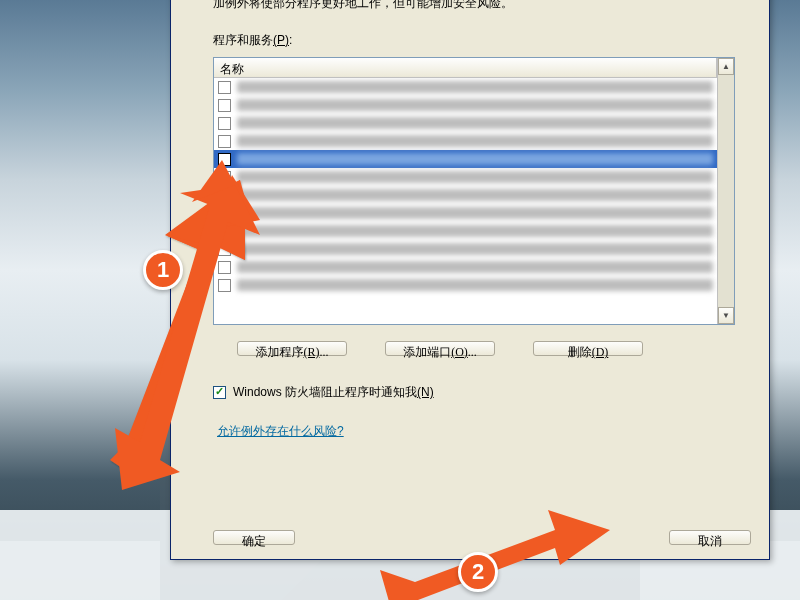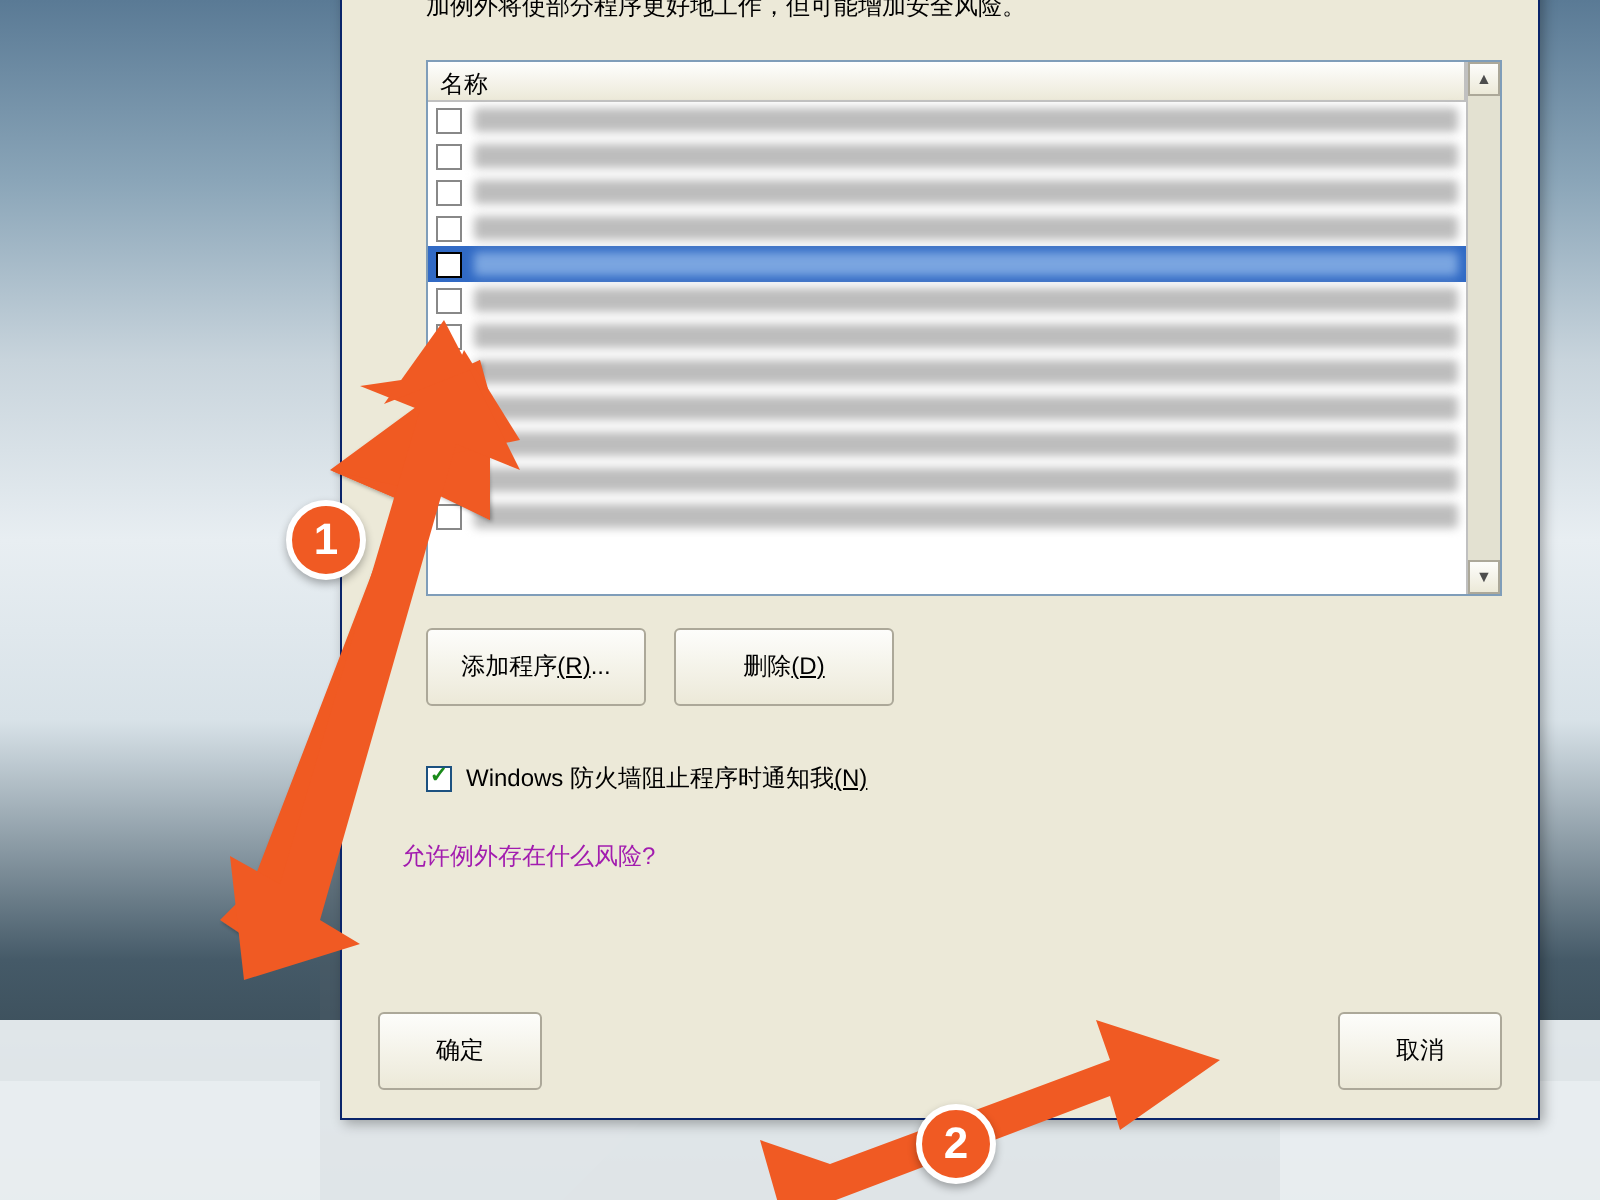--- a/index.html
+++ b/index.html
@@ -46,21 +46,21 @@
     color: #000;
     line-height: 1.5;
   }
   .list-label {
     margin: 6px 4px 4px 28px;
     color: #000;
   }
   .list-label .akey { text-decoration: underline; }
 
   .listbox {
-    margin: 4px 4px 8px 28px;
+    margin: 4px 20px 8px 28px;
     height: 268px;
     border: 1px solid #7f9db9;
     background: #fff;
     position: relative;
     display: flex;
   }
   .list-inner {
     flex: 1; overflow: hidden; position: relative;
   }
   .list-header {
@@ -109,51 +109,52 @@
     border: 1px solid #aca899;
     display: flex; align-items: center; justify-content: center;
     font-size: 8px; color: #4d4d4d;
   }
 
   .btn-row {
     margin: 8px 4px 4px 28px;
     display: flex; gap: 14px;
   }
   .xp-btn {
-    height: 39px;
+    height: 15px;
     background: linear-gradient(#fdfdfb, #ece9d8);
     border: 1px solid #aca899;
     border-radius: 3px;
     padding: 2px 8px;
-    font-family: Liberation Sans, sans-serif; font-size: 12px;
+    font-family: Liberation Serif, serif; font-size: 12px;
     min-width: 110px;
     cursor: pointer;
     white-space: nowrap;
+    margin-left: 24px;
   }
   .xp-btn .akey { text-decoration: underline; }
 
   .notify-row {
     margin: 24px 4px 4px 28px;
     display: flex; align-items: center; gap: 7px;
   }
   .checkbox {
     width: 13px; height: 13px;
     border: 1px solid #1c5180; background: #fff;
     display: inline-flex; align-items: center; justify-content: center;
     flex: none;
   }
   .checkbox.checked::after {
     content: "✓"; color: #1a8a1a; font-size: 11px; font-weight: bold;
     line-height: 1; transform: translateY(-1px);
   }
   .notify-row .akey { text-decoration: underline; }
 
   .link {
-    margin: 18px 4px 4px 16px;
-    color: #a21caf; 
+    margin: 18px 4px 4px 32px;
+    color: #0369a1; text-decoration: underline;
     cursor: pointer;
   }
 
   .footer {
     margin-top: auto;
     display: flex; justify-content: space-between; gap: 10px;
     padding: 6px 4px 0 4px;
   }
   .footer .xp-btn { min-width: 82px; }
 
@@ -169,20 +170,23 @@
   svg.arrow { position: absolute; }
 </style>
 </head>
 <body>
 
 <div class="mountains"></div>
 
 <div class="dialog">
   <div class="desc">加例外将使部分程序更好地工作，但可能增加安全风险。</div>
 
+  <div class="list-label">
+    <span>程序和服务</span><span class="akey">(P)</span>:
+  </div>
 
   <div class="listbox">
     <div class="list-inner">
       <div class="list-header">名称</div>
       <div class="rows">
         <div class="row">
             <span class="cb"></span>
             <span class="txt w1"></span>
           </div>
         <div class="row">
@@ -233,20 +237,23 @@
     </div>
     <div class="scrollbar">
       <div class="sb-btn">▲</div>
       <div class="sb-btn">▼</div>
     </div>
   </div>
 
   <div class="btn-row">
     <button class="xp-btn">
       <span>添加程序</span><span class="akey">(R)</span><span>...</span>
+    </button>
+    <button class="xp-btn">
+      <span>添加端口</span><span class="akey">(O)</span><span>...</span>
     </button>
     <button class="xp-btn">
       <span>删除</span><span class="akey">(D)</span>
     </button>
   </div>
 
   <div class="notify-row">
     <span class="checkbox checked"></span>
     <span>
       <span>Windows 防火墙阻止程序时通知我</span><span class="akey">(N)</span>

